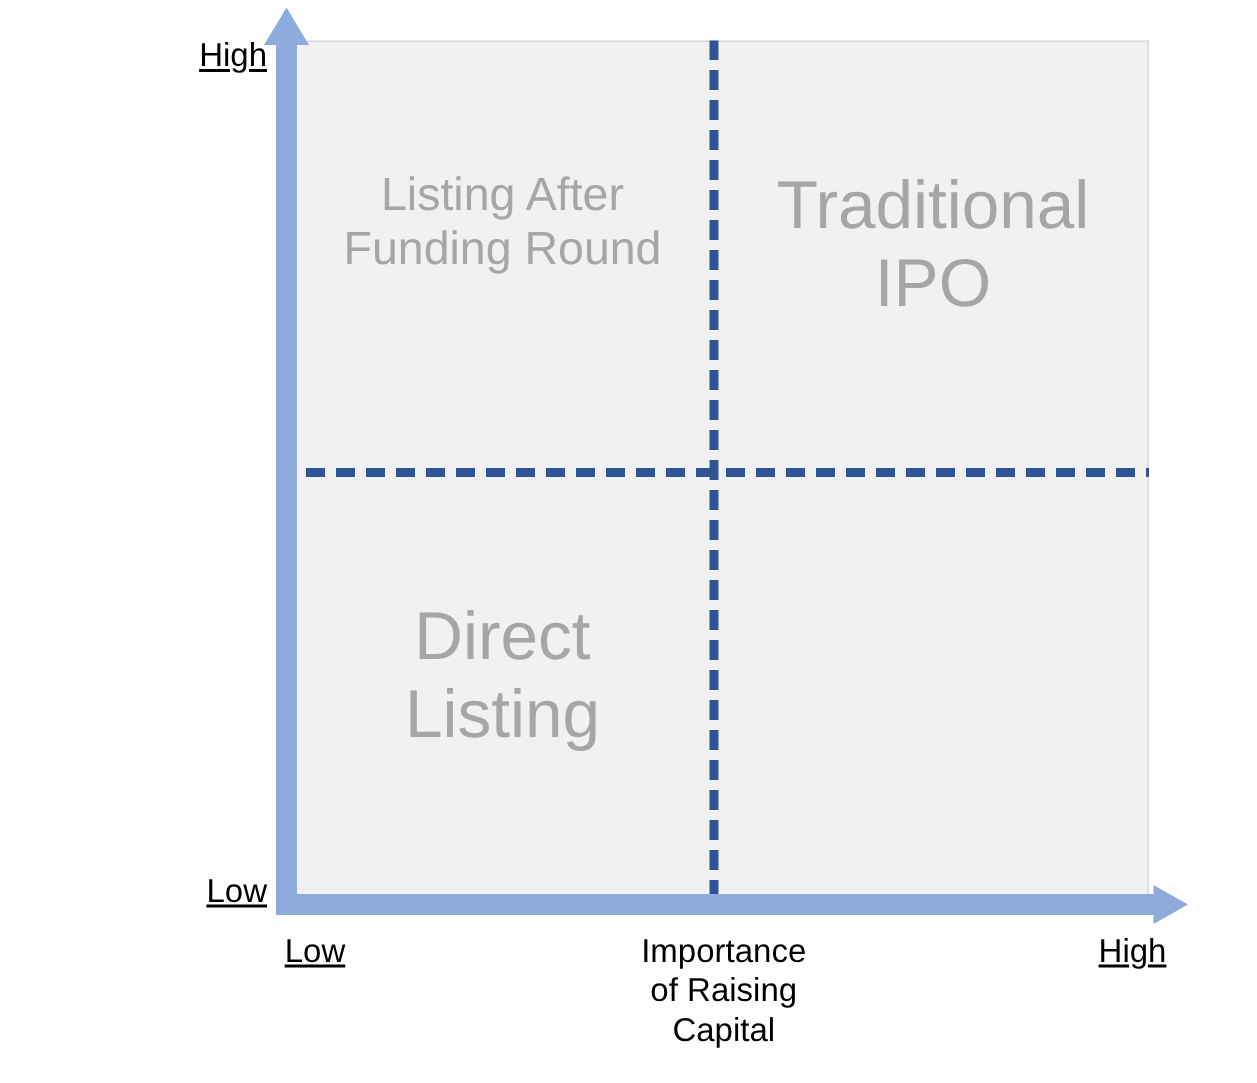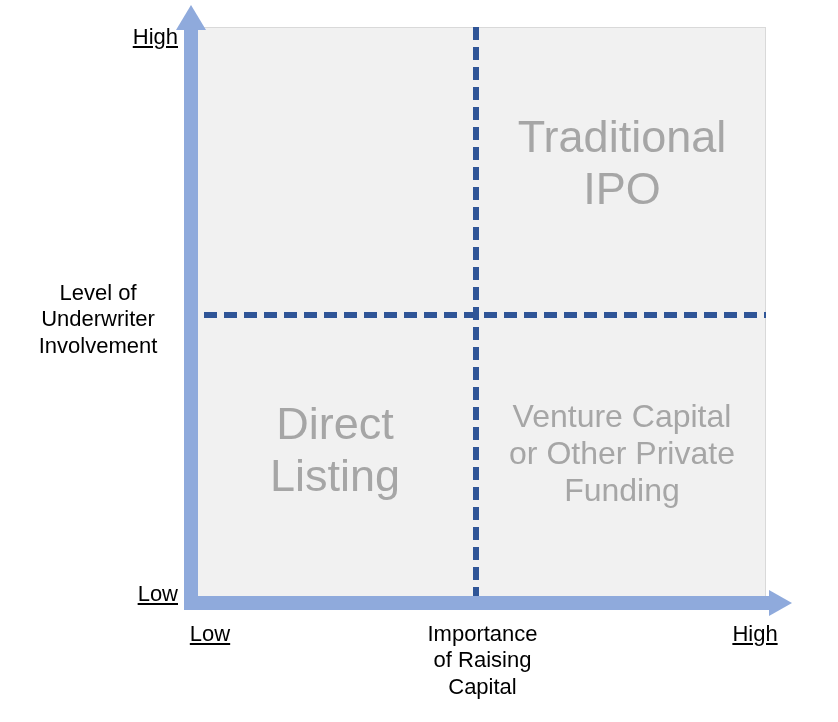--- a/index.html
+++ b/index.html
@@ -181,34 +181,30 @@
   <div class="plot-panel"></div>
 
   <div class="divider-h"></div>
   <div class="divider-v"></div>
 
   <div class="axis-y"></div>
   <div class="axis-y-head"></div>
   <div class="axis-x"></div>
   <div class="axis-x-head"></div>
 
+  <div class="quad quad-tl">Listing After
+Funding Round</div>
   <div class="quad quad-tr">Traditional
 IPO</div>
   <div class="quad quad-bl">Direct
 Listing</div>
-  <div class="quad quad-br">Venture Capital
-or Other Private
-Funding</div>
 
   <div class="tick tick-y-high">High</div>
   <div class="tick tick-y-low">Low</div>
 
   <div class="tick tick-x-low">Low</div>
   <div class="tick tick-x-high">High</div>
 
-  <div class="axis-title axis-title-y">Level of
-Underwriter
-Involvement</div>
   <div class="axis-title axis-title-x">Importance
 of Raising
 Capital</div>
 
 </div>
 
 </body></html>

